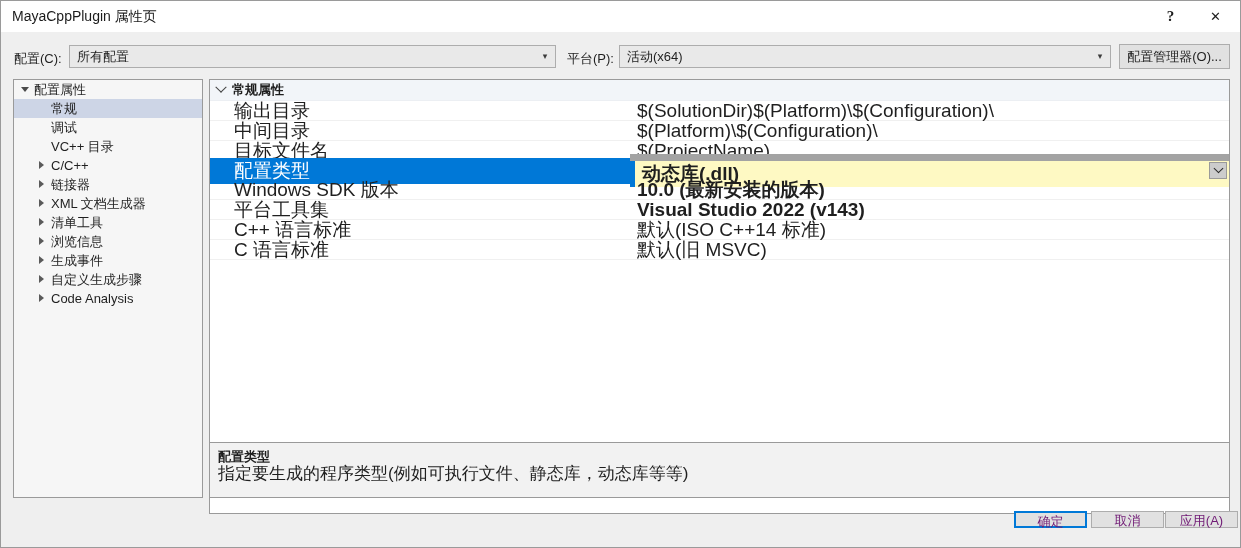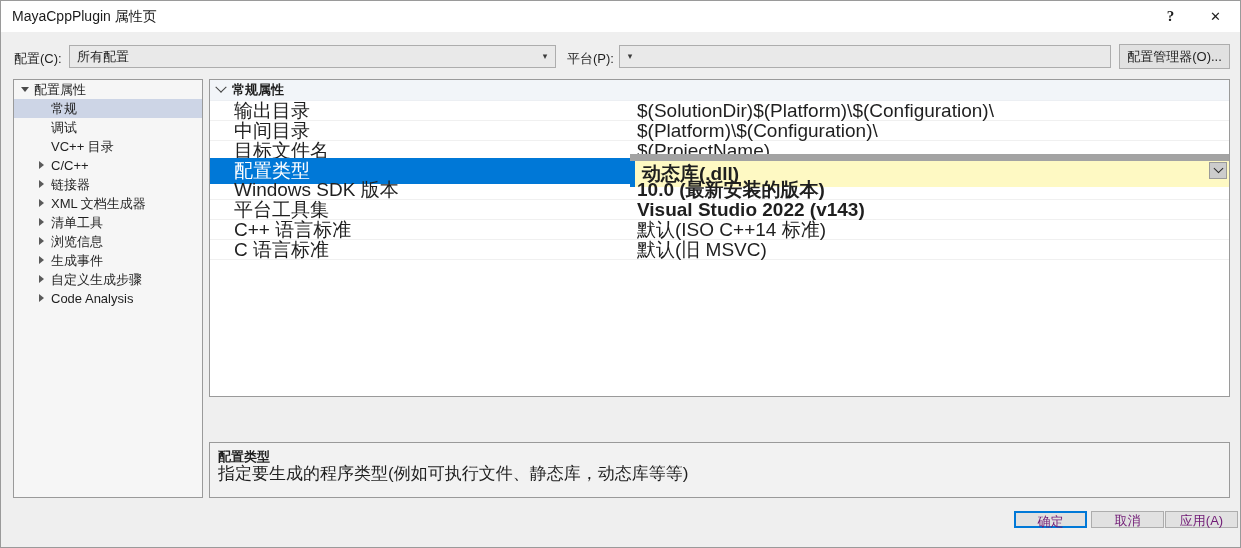--- a/index.html
+++ b/index.html
@@ -150,21 +150,21 @@
     width:0;height:0;
     border-top:4px solid transparent;
     border-bottom:4px solid transparent;
     border-left:5px solid #5a5a5a;
   }
 
   
   .gridpanel {
     position: absolute;
     left: 208px; top: 78px;
-    width: 1021px; height: 318px;
+    width: 1021px; height: 435px;
     background: #ffffff;
     border: 1px solid #9a9a9a;
     box-sizing: border-box;
     overflow: hidden;
   }
   .cat-row {
     position: relative;
     height: 20px;
     background: #f2f5f9;
     display: flex;
@@ -321,20 +321,21 @@
   </div>
 
   <div class="label-cfg">配置(C):</div>
   <div class="combo" id="combo-config">
     <span class="cval">所有配置</span>
     <span class="carrow">▾</span>
   </div>
 
   <div class="label-plat">平台(P):</div>
   <div class="combo" id="combo-platform">
+    <span class="cval">活动(x64)</span>
     <span class="carrow">▾</span>
   </div>
 
   <button class="btn-cfgmgr">配置管理器(O)...</button>
 
   <div class="treepanel" id="tree-root">
       <div class="tree-item lvl0">
         <span class="exp"><i class="tri-down"></i></span>
         <span class="tlabel">配置属性</span>
       </div>

